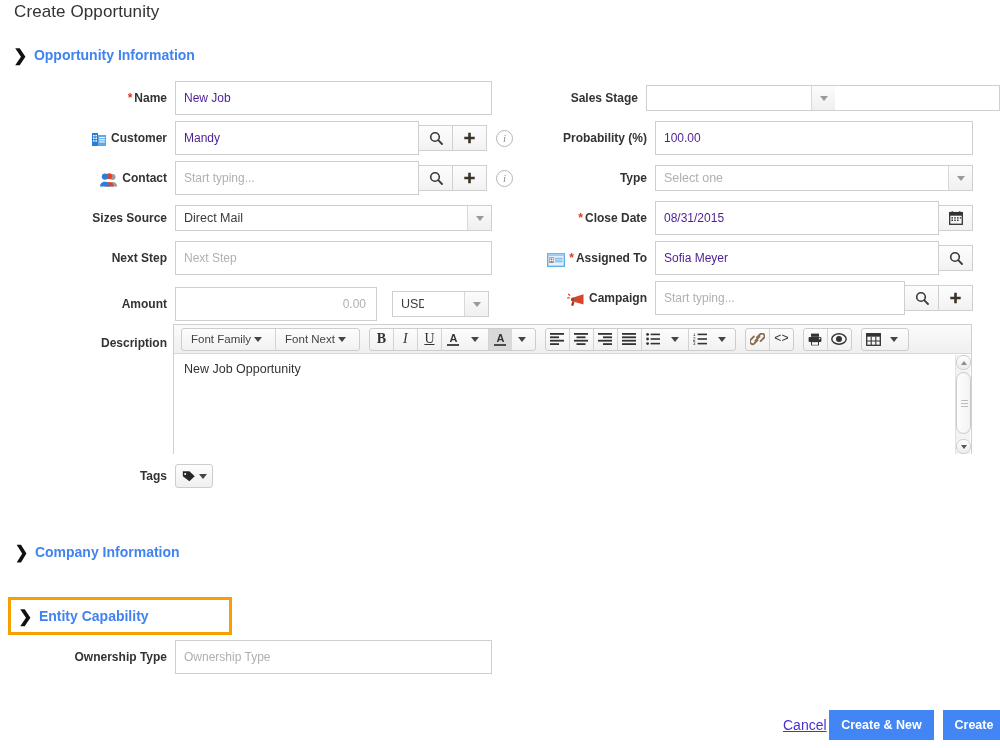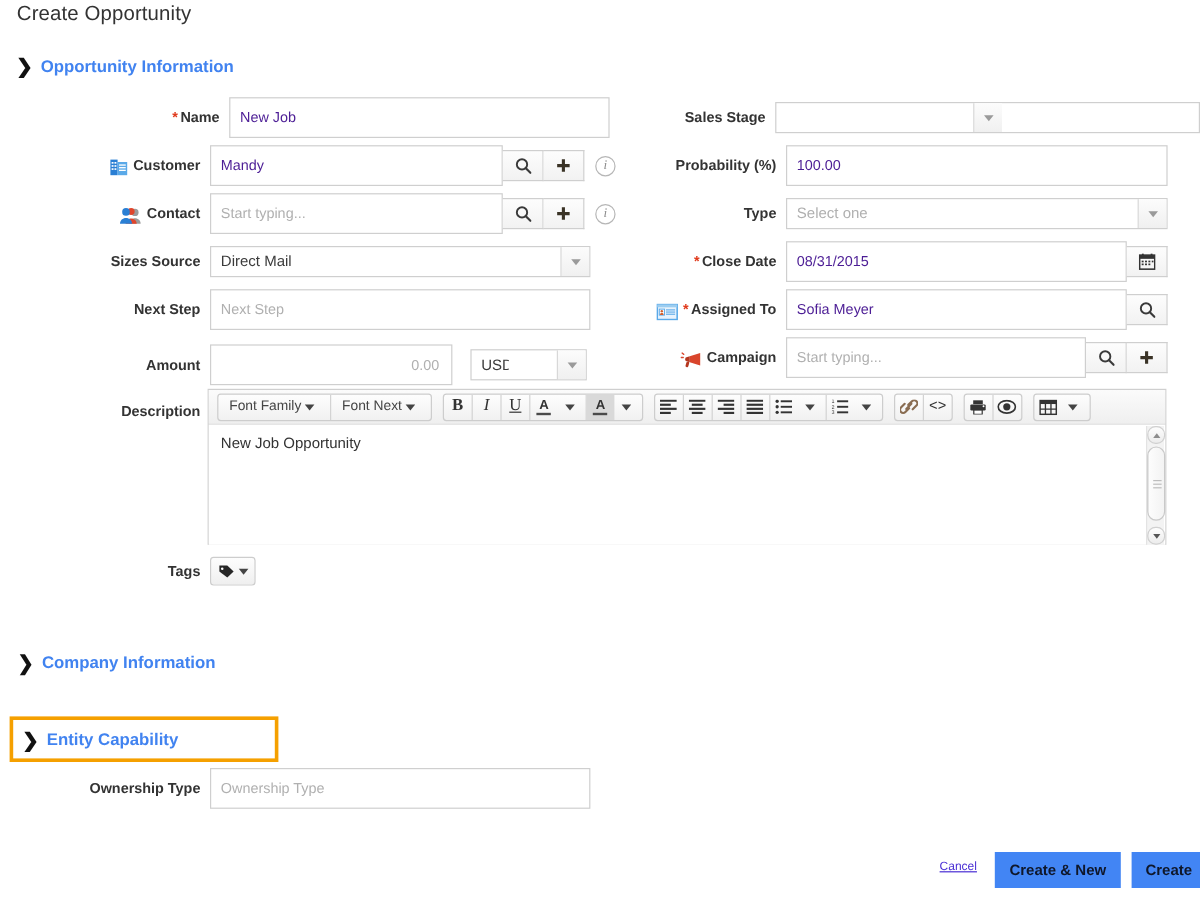--- a/index.html
+++ b/index.html
@@ -251,50 +251,50 @@
     background: linear-gradient(#fdfdfd,#efefef);
     display: flex; align-items: center; justify-content: center;
     gap: 3px; cursor: pointer;
   }
 
   
   .btn-primary {
     position: absolute;
     height: 30px;
     background: #4285f4;
-    color: #0f172a;
+    color: #ffffff;
     font-size: 12.5px;
     font-weight: bold;
     border: none;
     display: flex; align-items: center; justify-content: center;
     cursor: pointer;
     font-family: "Liberation Sans", sans-serif;
   }
   #btn-cancel {
     position: absolute;
     left: 783px; top: 717px;
-    font-size: 10px;
+    font-size: 14px;
     color: #4a2fd4;
     text-decoration: underline;
     cursor: pointer;
   }
   #btn-create-new { left: 829px; top: 710px; width: 105px; }
   #btn-create     { left: 943px; top: 710px; width: 62px; }
 </style>
 </head>
 <body>
 
 <div class="page-title">Create Opportunity</div>
 
 <div class="section-header" id="sec-opportunity">
   <span class="caret caret-down">❯</span>
   <span>Opportunity Information</span>
 </div>
 
-<div class="row" style="left:16px; top:85px; width:500px;">
+<div class="row" style="left:0; top:85px; width:500px;">
   <div class="lbl" style="width:175px;"><span class="req">*</span><span>Name</span></div>
   <input class="fld" style="width: 317px;" value="New Job">
 </div>
 
 <div class="row" style="left:0; top:125px; width:520px;">
   <div class="lbl" style="width:175px; display:flex; align-items:center; justify-content:flex-end;">
     <span class="labelicon">
       <svg width="16" height="15" viewBox="0 0 16 15">
           <rect x="1" y="1" width="6" height="13" fill="#2a7fd4"></rect>
           <rect x="7" y="3" width="8" height="11" fill="#5aa9e8"></rect>

